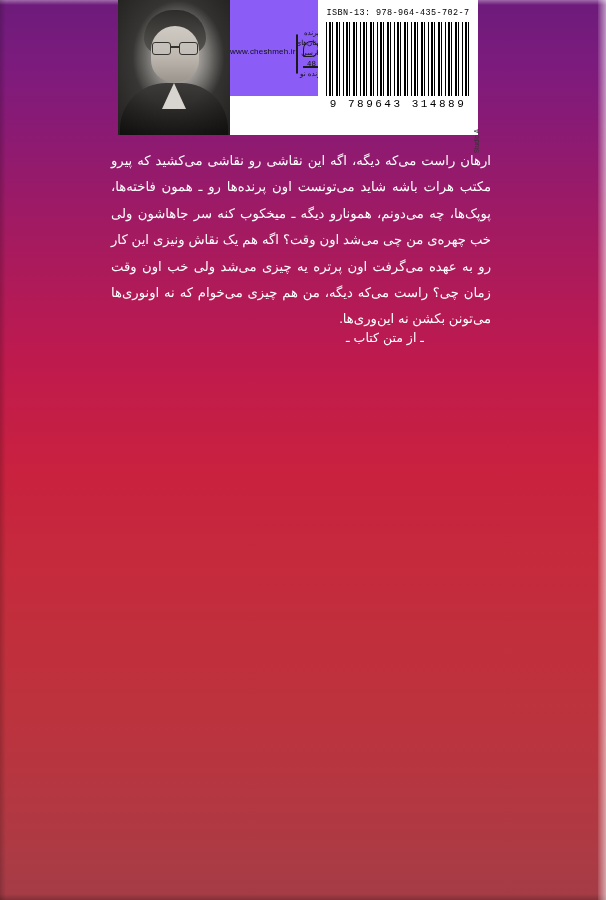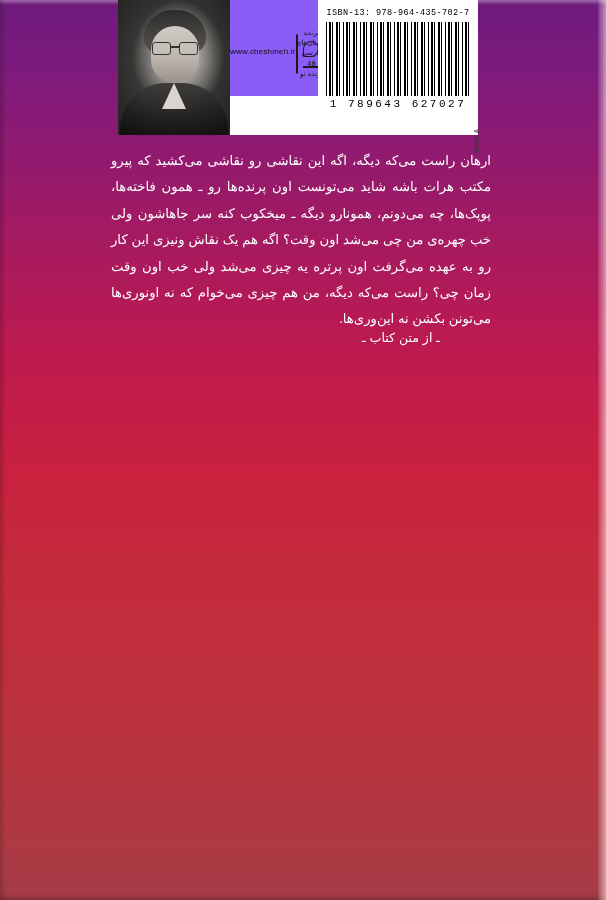--- a/index.html
+++ b/index.html
@@ -294,21 +294,21 @@
     direction: rtl;
     text-align: justify;
     color: #ffffff;
     font-family: Liberation Sans, sans-serif;
     font-size: 13.2px;
     line-height: 2.0;
     letter-spacing: 0px;
   }
   #excerpt-attribution {
     position: absolute;
-    right: 166px;
+    right: 182px;
     top: 330px;
     direction: rtl;
     color: #ffffff;
     font-family: "DejaVu Sans", sans-serif;
     font-size: 12.5px;
     text-align: center;
   }
 </style>
 </head>
 <body>
@@ -346,21 +346,21 @@
         <div>پرنده</div>
         <div>داستان‌های فارسی 48</div>
         <div>پرنده نو</div>
       </div>
       <div id="publisher-price">۲۶۰۰۰ تومان</div>
     </div>
 
     <div id="barcode-block">
       <div id="isbn-text">ISBN-13: 978-964-435-702-7</div>
       <div id="barcode-bars"></div>
-      <div id="barcode-digits">1 789643 627027</div>
+      <div id="barcode-digits">9 789643 314889</div>
       <div id="designer-credit">Studio A</div>
     </div>
 
   </div>
 
   <div id="excerpt">ارهان راست می‌که دیگه، اگه این نقاشی رو نقاشی می‌کشید که پیرو مکتب هرات باشه شاید می‌تونست اون پرنده‌ها رو ـ همون فاخته‌ها، پوپک‌ها، چه می‌دونم، همونارو دیگه ـ میخکوب کنه سر جاهاشون ولی خب چهره‌ی من چی می‌شد اون وقت؟ اگه هم یک نقاش ونیزی این کار رو به عهده می‌گرفت اون پرتره یه چیزی می‌شد ولی خب اون وقت زمان چی؟ راست می‌که دیگه، من هم چیزی می‌خوام که نه اونوری‌ها می‌تونن بکشن نه این‌وری‌ها.</div>
 
   <div id="excerpt-attribution">ـ از متن کتاب ـ</div>
 
 </div>

